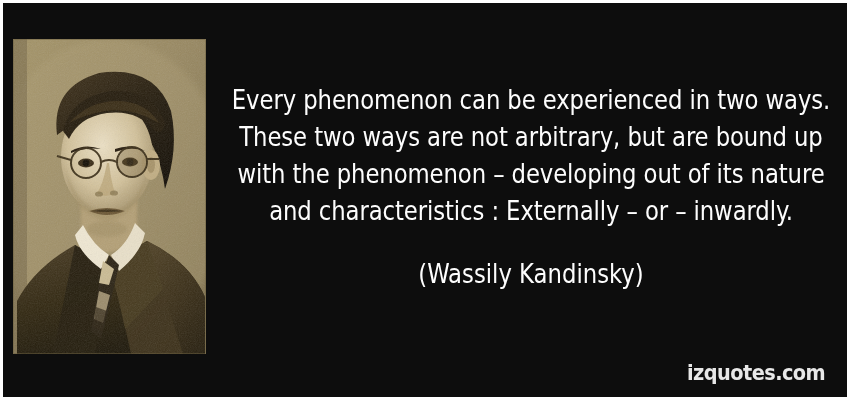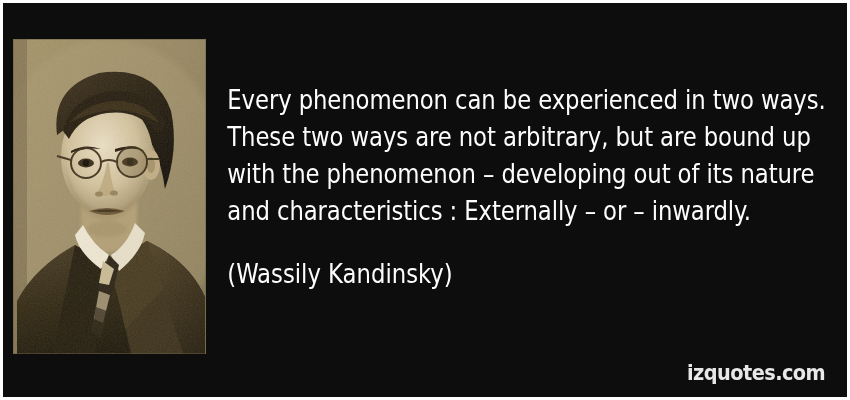--- a/index.html
+++ b/index.html
@@ -42,21 +42,21 @@
     height: 100%;
     display: block;
   }
 
   
   #quote-block {
     position: absolute;
     left: 210px;
     top: 78px;
     width: 636px;
-    text-align: left;
+    text-align: center;
   }
   .quote-line {
     font-family: "DejaVu Sans Condensed", "Liberation Sans Narrow", "Liberation Sans", sans-serif;
     font-size: 26.5px;
     line-height: 37px;
     color: #fdfdfd;
     white-space: nowrap;
     letter-spacing: -0.1px;
     transform: scaleX(0.955);
   }

